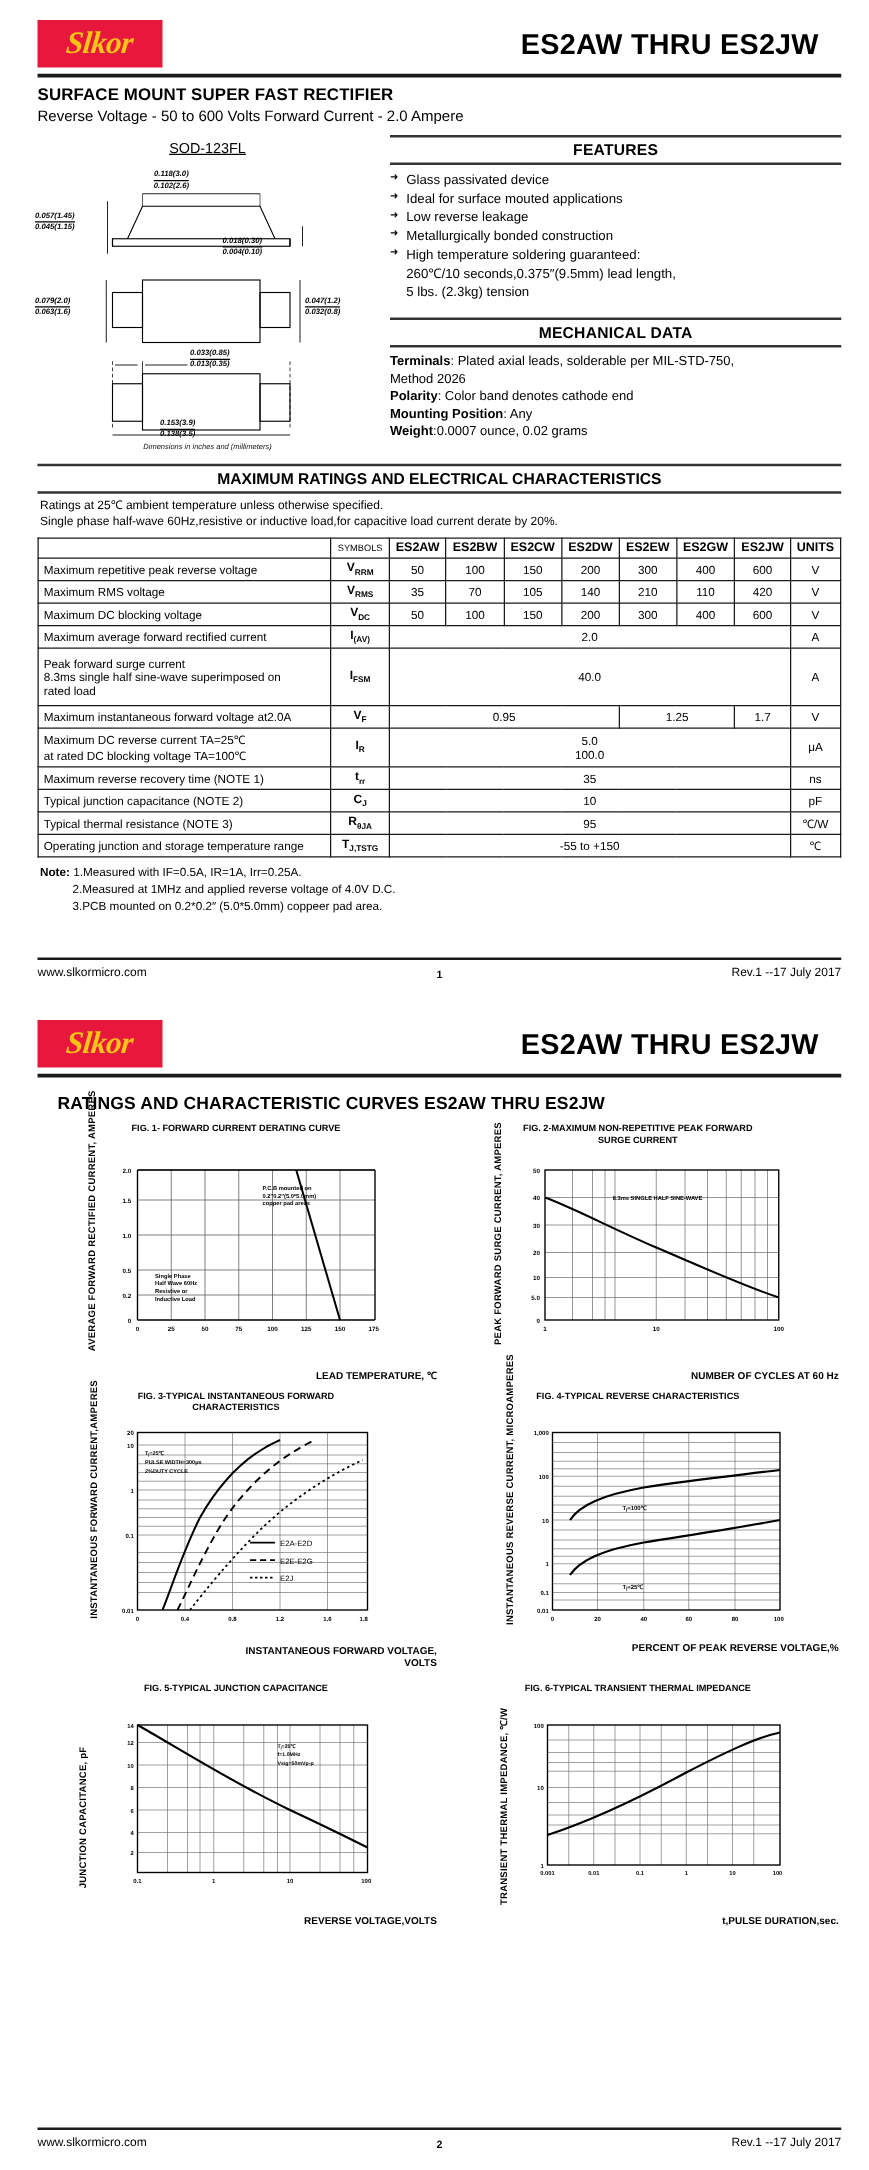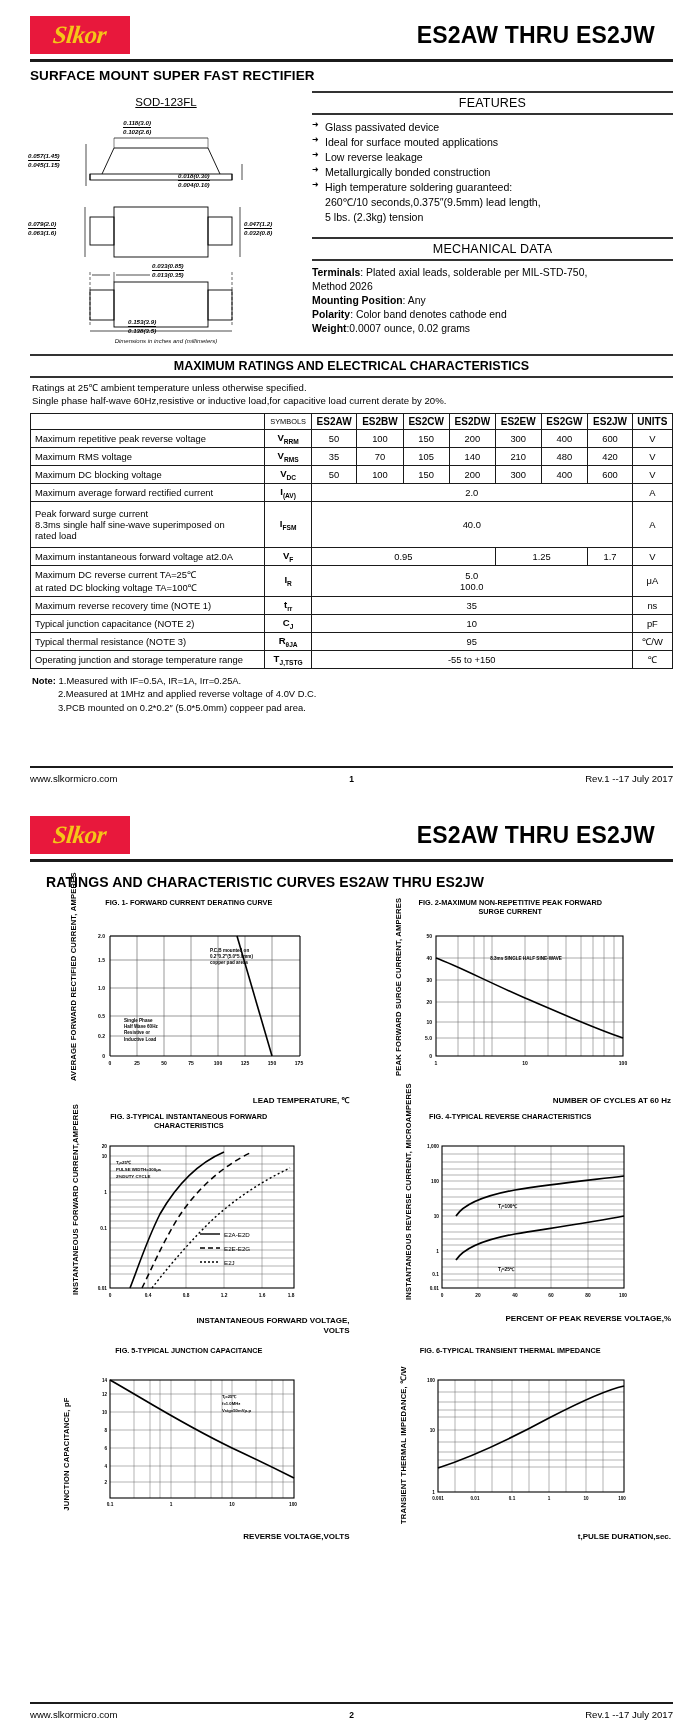--- a/index.html
+++ b/index.html
@@ -40,21 +40,21 @@
   .col-right { flex:1; }
 
   .pkg-title { text-align:center; font-size:11.5px; margin-top:5px; text-decoration:underline; }
   .pkg-wrap { position:relative; height:225px; margin-top:4px; }
   .dim-note { text-align:center; font-size:6px; font-style:italic; color:#111; margin-top:1px; }
 
   
   .sect { margin-bottom:12px; }
   .sect-head {
     border-top:2px solid #333; border-bottom:2px solid #333;
-    text-align:center; font-weight:normal; font-size:12.5px; padding:3px 0 3px;
+    text-align:center; font-weight:bold; font-size:12.5px; padding:3px 0 3px;
     letter-spacing:0.2px;
   }
   .feat-list { list-style:none; margin:5px 0 0 0; padding:0; font-size:10.6px; line-height:1.42; }
   .feat-list li { position:relative; padding-left:13px; }
   .feat-list li .bullet { position:absolute; left:0; top:-1px; font-size:10px; }
   .feat-sub { padding-left:13px; font-size:10.6px; line-height:1.42; }
 
   .mech { font-size:10.4px; line-height:1.35; margin-top:5px; }
   .mech b { font-weight:bold; }
 
@@ -117,20 +117,21 @@
 
   <div class="sheet-head">
     <div class="logo">
       <span class="logo-text">Slkor</span>
     </div>
     <div class="part-title">ES2AW THRU ES2JW</div>
   </div>
   <div class="rule-thick"></div>
 
   <div class="subtitle">SURFACE MOUNT SUPER FAST RECTIFIER</div>
+  <div class="subtitle2">Reverse Voltage - 50 to 600 Volts    Forward Current -  2.0 Ampere</div>
 
   <div class="cols">
 
     <div class="col-left">
       <div class="pkg-title">SOD-123FL</div>
 
       <div class="pkg-wrap">
         <svg width="272" height="225" viewBox="0 0 272 225">
           <g stroke="#000" fill="none" stroke-width="0.9">
 
@@ -217,22 +218,22 @@
             <div class="feat-sub">260℃/10 seconds,0.375″(9.5mm) lead length,</div>
             <div class="feat-sub">5 lbs. (2.3kg) tension</div>
           </div>
       </div>
 
       <div class="sect">
         <div class="sect-head">MECHANICAL DATA</div>
         <div class="mech" id="mech-rows">
             <div><b>Terminals</b><span>: Plated axial leads, solderable per MIL-STD-750,</span></div>
             <div><span>Method 2026</span></div>
+            <div><b>Polarity</b><span>: Color band denotes cathode end</span></div>
             <div><b>Mounting Position</b><span>: Any</span></div>
-            <div><b>Polarity</b><span>: Color band denotes cathode end</span></div>
             <div><b>Weight</b><span>:0.0007 ounce, 0.02 grams</span></div>
           </div>
       </div>
 
     </div>
   </div>
 
   <div class="ratings">
     <div class="ratings-head">MAXIMUM RATINGS AND ELECTRICAL CHARACTERISTICS</div>
     <div class="ratings-note" id="ratings-note">
@@ -268,21 +269,21 @@
             <td>V</td>
           </tr>
           <tr>
             <td class="desc">Maximum RMS voltage</td>
             <td class="sym">V<sub>RMS</sub></td>
             <td>35</td>
             <td>70</td>
             <td>105</td>
             <td>140</td>
             <td>210</td>
-            <td>480</td>
+            <td>110</td>
             <td>420</td>
             <td>V</td>
           </tr>
           <tr>
             <td class="desc">Maximum DC blocking voltage</td>
             <td class="sym">V<sub>DC</sub></td>
             <td>50</td>
             <td>100</td>
             <td>150</td>
             <td>200</td>

